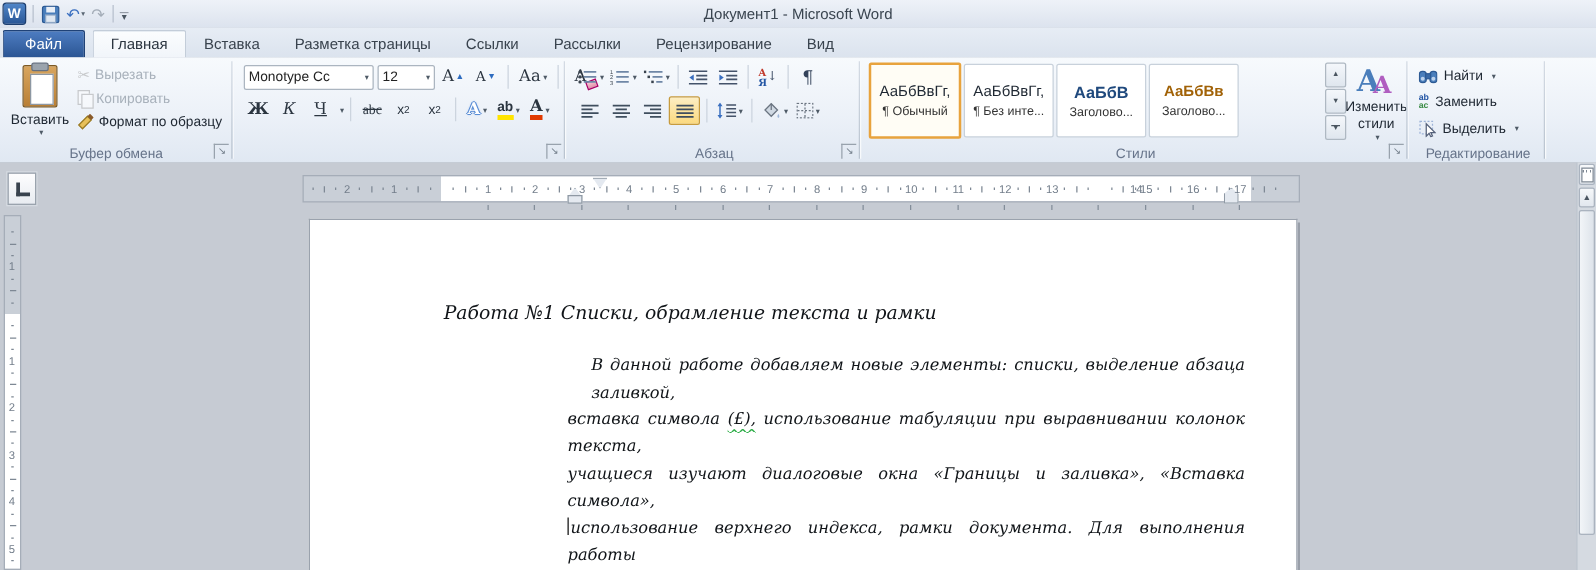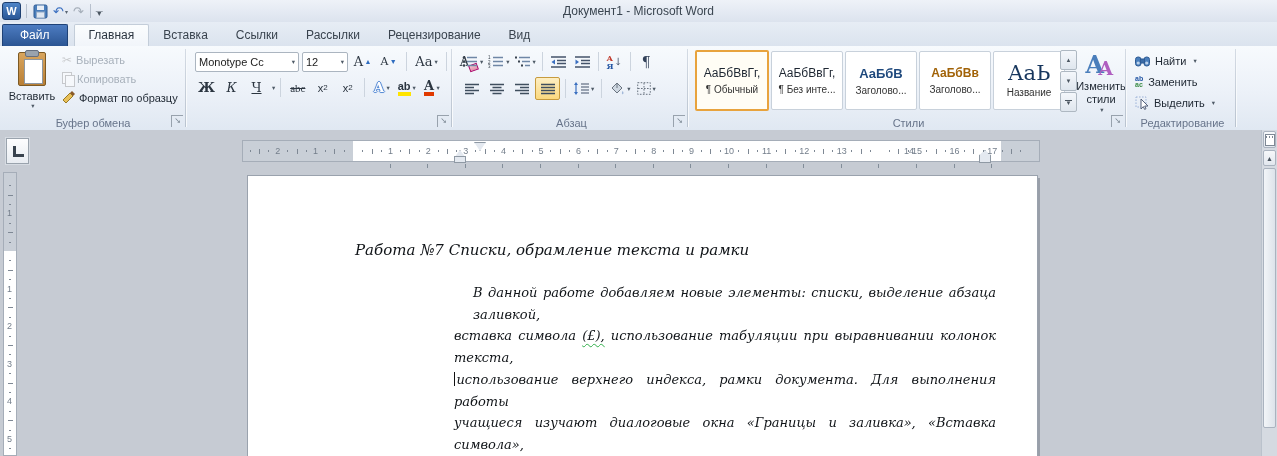--- a/index.html
+++ b/index.html
@@ -173,20 +173,21 @@
           <b>▾</b>
         </span>
     </div>
     <div class="wtitle">Документ1  -  Microsoft Word</div>
   </div>
 
   <div class="tabrow" id="tabrow">
       <div class="tab file">Файл</div>
       <div class="tab active">Главная</div>
       <div class="tab">Вставка</div>
+      <div class="tab">Разметка страницы</div>
       <div class="tab">Ссылки</div>
       <div class="tab">Рассылки</div>
       <div class="tab">Рецензирование</div>
       <div class="tab">Вид</div>
     </div>
 
   <div class="ribbon">
 
     <div class="group" style="left:0;width:186px;">
       <div class="pastebtn">
@@ -396,24 +397,20 @@
             <div class="cprev">АаБбВвГг,</div>
             <div class="cname">¶ Без инте...</div>
           </div>
           <div class="card k-h1">
             <div class="cprev">АаБбВ</div>
             <div class="cname">Заголово...</div>
           </div>
           <div class="card k-h2">
             <div class="cprev">АаБбВв</div>
             <div class="cname">Заголово...</div>
-          </div>
-          <div class="card k-title">
-            <div class="cprev">АаЬ</div>
-            <div class="cname">Название</div>
           </div>
         </div>
       <div class="sgscroll" style="left:369px;top:4px;">
         <span class="sgb">▲</span>
         <span class="sgb">▼</span>
         <span class="sgb">
             <span style="width:7px;border-top:1px solid #4a5560;"></span>
             <span>▼</span>
           </span>
       </div>
@@ -606,26 +603,26 @@
         <span class="tick" style="top: 275.4px; left: 5px; height: 1px; width: 2px;"></span>
         <span class="rnum" style="top: 40.4px;">1</span>
         <span class="rnum" style="top: 115.6px;">1</span>
         <span class="rnum" style="top: 153.2px;">2</span>
         <span class="rnum" style="top: 190.8px;">3</span>
         <span class="rnum" style="top: 228.4px;">4</span>
         <span class="rnum" style="top: 266px;">5</span>
       </div>
 
     <div class="page">
-      <div class="dhead">Работа №7 Списки, обрамление текста и рамки</div>
+      <div class="dhead">Работа №1 Списки, обрамление текста и рамки</div>
       <div class="dlines" id="dlines">
           <div class="dline first">В данной работе добавляем новые элементы: списки, выделение абзаца заливкой,</div>
           <div class="dline">вставка символа <span class="g-wavy">(£),</span> использование табуляции при выравнивании колонок текста,</div>
+          <div class="dline">учащиеся изучают диалоговые окна «Границы и заливка», «Вставка символа»,</div>
           <div class="dline"><span class="caret"></span>использование верхнего индекса, рамки документа. Для выполнения работы</div>
-          <div class="dline">учащиеся изучают диалоговые окна «Границы и заливка», «Вставка символа»,</div>
           <div class="dline">«Коллекция картинок», «Списки». Как всегда основная задача учителя направить</div>
         </div>
     </div>
 
     <div class="scol">
       <div class="sbtn rulbtn">
           <i></i>
         </div>
       <div class="sbtn upbtn">▲</div>
       <div class="thumb"></div>

